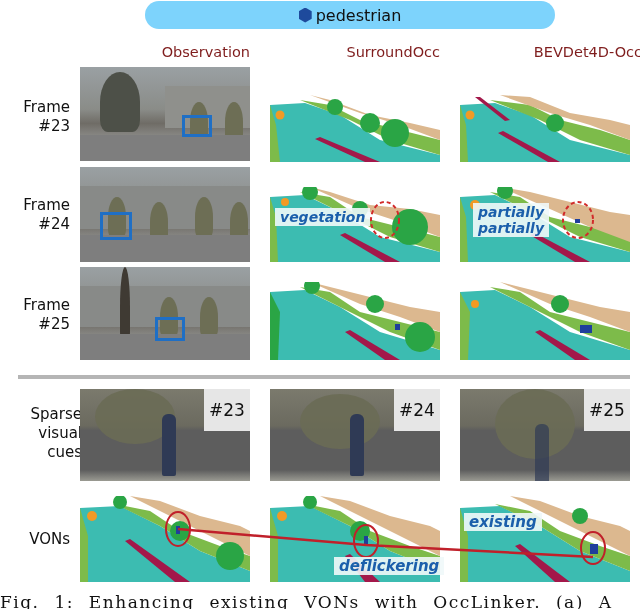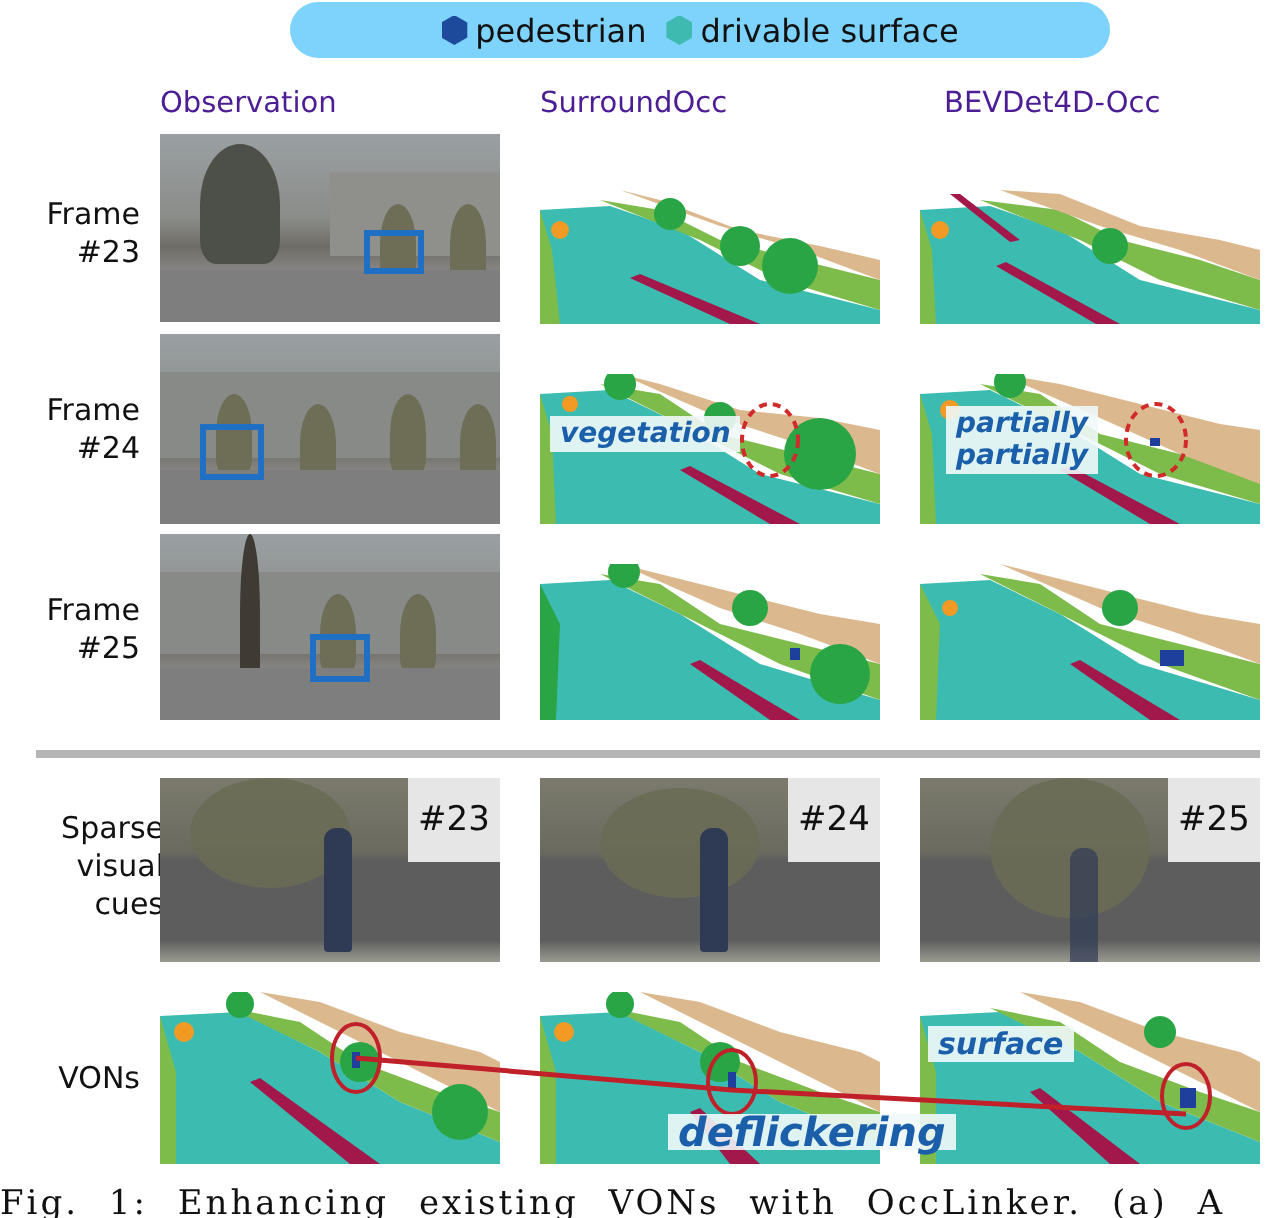--- a/index.html
+++ b/index.html
@@ -1,21 +1,21 @@
 <!DOCTYPE html>
 <html><head>
 <meta charset="utf-8">
 <style>
   html,body{margin:0;padding:0;background:#fff;}
   body{width:640px;height:609px;position:relative;overflow:hidden;font-family:"DejaVu Sans",sans-serif;}
   .abs{position:absolute;}
   .legend{left:145px;top:1px;width:410px;height:28px;background:#7dd3fc;border-radius:14px;display:flex;align-items:center;justify-content:center;gap:10px;font-size:16px;color:#111;}
   .legend-item{display:flex;align-items:center;gap:4px;}
   .cube{width:13px;height:15px;clip-path:polygon(50% 0,100% 25%,100% 75%,50% 100%,0 75%,0 25%);}
-  .colhead{font-size:14.5px;color:#4c1d95;text-align:left;width:170px;top:44px;}
+  .colhead{font-size:14.5px;color:#7f1d1d;text-align:right;width:170px;top:44px;}
   .rowlabel{font-size:15px;color:#111;text-align:right;width:70px;line-height:19px;}
   .photo{background:linear-gradient(180deg,#9aa0a3 0%,#8a8c88 45%,#6f6c66 60%,#8b8b88 75%,#5c5c5c 100%);overflow:hidden;}
   .photo .wall{position:absolute;left:0;right:0;top:20%;height:45%;background:#888a88;}
   .photo .road{position:absolute;left:0;right:0;bottom:0;height:28%;background:#7e7e7e;}
   .photo .tree{position:absolute;width:18px;height:40px;border-radius:50% 50% 20% 20%;background:#6d6e55;}
   .bbox{position:absolute;border:3px solid #1f6fc5;box-sizing:border-box;}
   .seg{overflow:hidden;background:#fff;}
   .seg svg{display:block;}
   .cue{background:linear-gradient(180deg,#7b7a6d 0%,#6b6a5f 40%,#5d5d5d 45%,#5d5d5d 88%,#9a9a92 100%);overflow:hidden;}
   .cue .tag{position:absolute;right:0;top:0;width:46px;height:42px;background:#e6e6e6;font-size:17px;color:#111;text-align:center;line-height:42px;}
@@ -26,24 +26,20 @@
   .caption{left:0;top:592px;width:640px;font-family:"DejaVu Serif",serif;font-size:17px;color:#111;white-space:nowrap;letter-spacing:1.5px;word-spacing:8px;}
 </style>
 </head>
 <body>
 
 <div class="abs legend">
   <div class="legend-item">
     <span class="cube" style="background:#1e4a9c"></span>
     <span>pedestrian</span>
   </div>
-  <div class="legend-item">
-    <span class="cube" style="background:#3fbab0"></span>
-    <span>drivable surface</span>
-  </div>
 </div>
 
 <div class="abs colhead" style="left:80px">Observation</div>
 <div class="abs colhead" style="left:270px">SurroundOcc</div>
 <div class="abs colhead" style="left:472px">BEVDet4D-Occ</div>
 
 <div class="abs rowlabel" style="left:0;top:98px">
   <div>Frame</div>
   <div>#23</div>
 </div>
@@ -231,16 +227,16 @@
     <rect x="130" y="48" width="8" height="10" fill="#1f3f9c"></rect>
     <polygon points="55,50 60,48 110,86 95,86" fill="#a3184a"></polygon>
     <ellipse cx="133" cy="52" rx="12" ry="16" fill="none" stroke="#c0202a" stroke-width="2"></ellipse>
   </svg>
 </div>
 
 <svg class="abs" style="left:0;top:0;pointer-events:none" width="640" height="609">
   <polyline points="178,529 366,545 593,557" fill="none" stroke="#c0202a" stroke-width="2.5"></polyline>
 </svg>
 
-<div class="abs callout" style="left:464px;top:513px;font-size:15px">surface</div>
-<div class="abs callout" style="left:334px;top:557px;font-size:20px">deflickering</div>
+<div class="abs callout" style="left:464px;top:513px;font-size:15px">existing</div>
+<div class="abs callout" style="left:334px;top:557px;font-size:15px">deflickering</div>
 
 <div class="abs caption">Fig. 1: Enhancing existing VONs with OccLinker. (a) A</div>
 
 </body></html>

